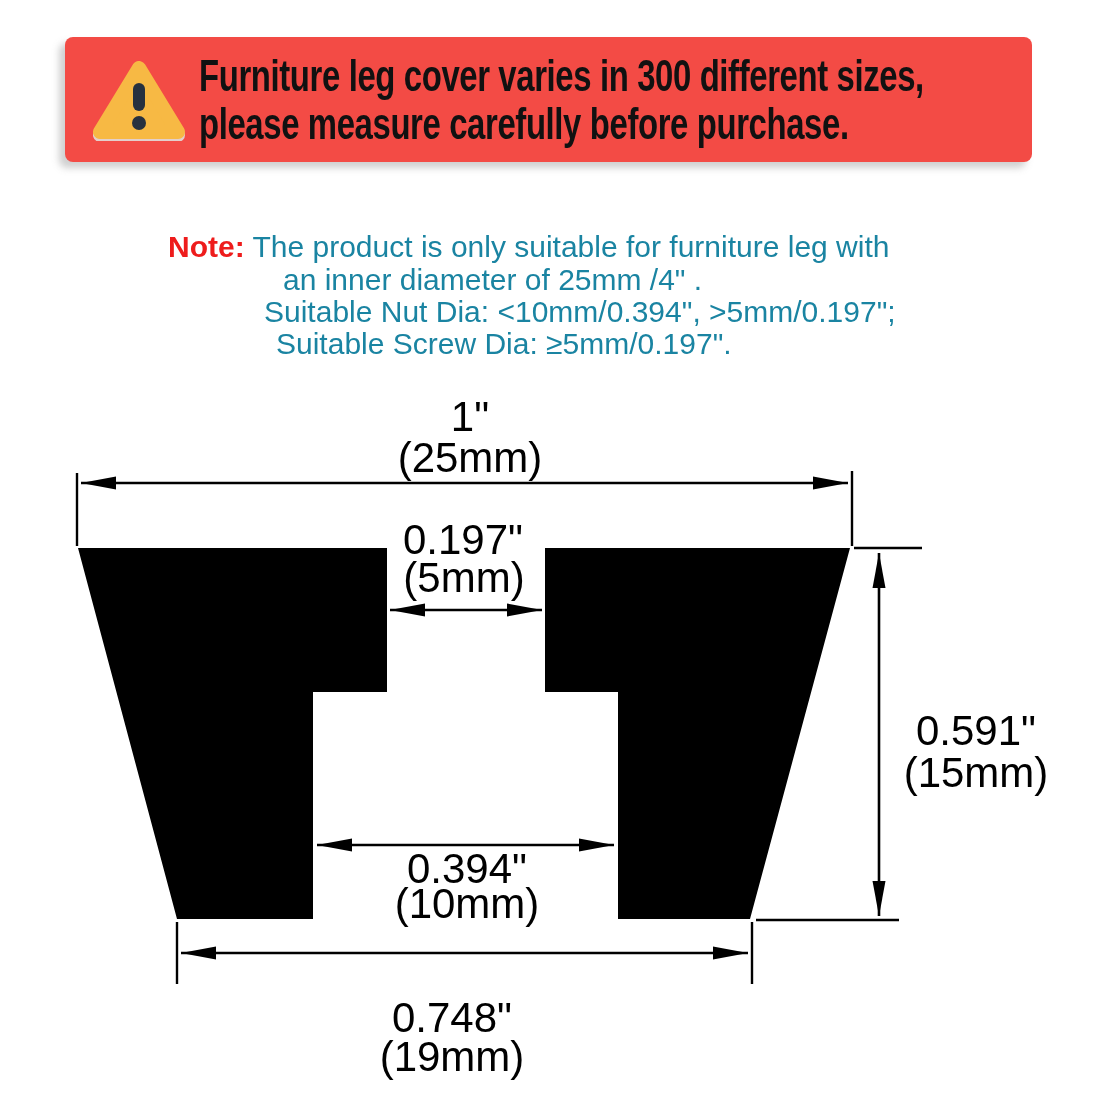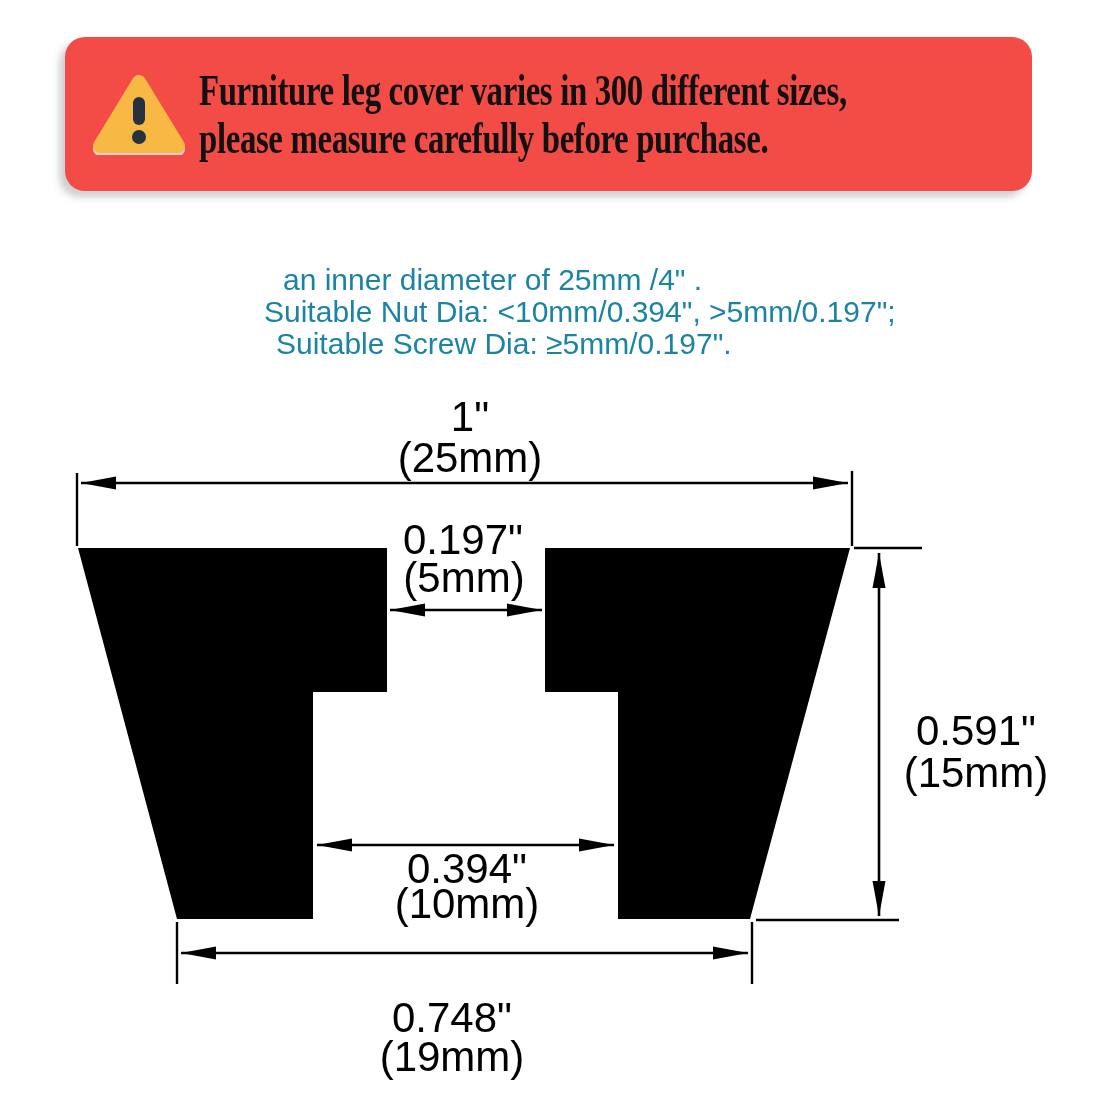--- a/index.html
+++ b/index.html
@@ -15,27 +15,26 @@
     overflow: hidden;
     font-family: "Liberation Sans", sans-serif;
   }
 
   
   .banner {
     position: absolute;
     left: 65px;
     top: 37px;
     width: 967px;
-    height: 154px;
+    height: 125px;
     background: var(--banner-bg, #f34b45);
-    border-radius: 20px;
+    border-radius: 8px;
     box-shadow: -6px 6px 7px rgba(120,120,120,0.35);
     display: flex;
     align-items: center;
-    font-family: Liberation Serif, serif;
   }
   .banner .tri-wrap {
     margin-left: 28px;
     width: 92px;
     height: 82px;
     flex: 0 0 auto;
   }
   .banner-text {
     margin-left: 14px;
     color: var(--banner-text, #111111);
@@ -102,20 +101,24 @@
         <rect x="40" y="24" width="12" height="28" rx="6" fill="#27313f"></rect>
         <circle cx="46" cy="64" r="7" fill="#27313f"></circle>
       </svg>
     </div>
     <div class="banner-text">
       <div>Furniture leg cover varies in 300 different sizes,</div>
       <div>please measure carefully before purchase.</div>
     </div>
   </div>
 
+  <div class="note-line" style="left:168px; top:231px;">
+    <span class="note-label">Note:</span>
+    <span>The product is only suitable for furniture leg with</span>
+  </div>
   <div class="note-line" style="left:283px; top:264px;">an inner diameter of 25mm /4" .</div>
   <div class="note-line" style="left:264px; top:296px;">Suitable Nut Dia: &lt;10mm/0.394", &gt;5mm/0.197";</div>
   <div class="note-line" style="left:276px; top:328px;">Suitable Screw Dia: ≥5mm/0.197".</div>
 
   <svg class="diagram-svg" viewBox="0 0 1100 1100">
     <defs>
       <marker id="ah" markerUnits="userSpaceOnUse" markerWidth="40" markerHeight="20" refX="36" refY="10" orient="auto-start-reverse">
         <path d="M1,3.5 L36,10 L1,16.5 Z" fill="#000000"></path>
       </marker>
     </defs>

